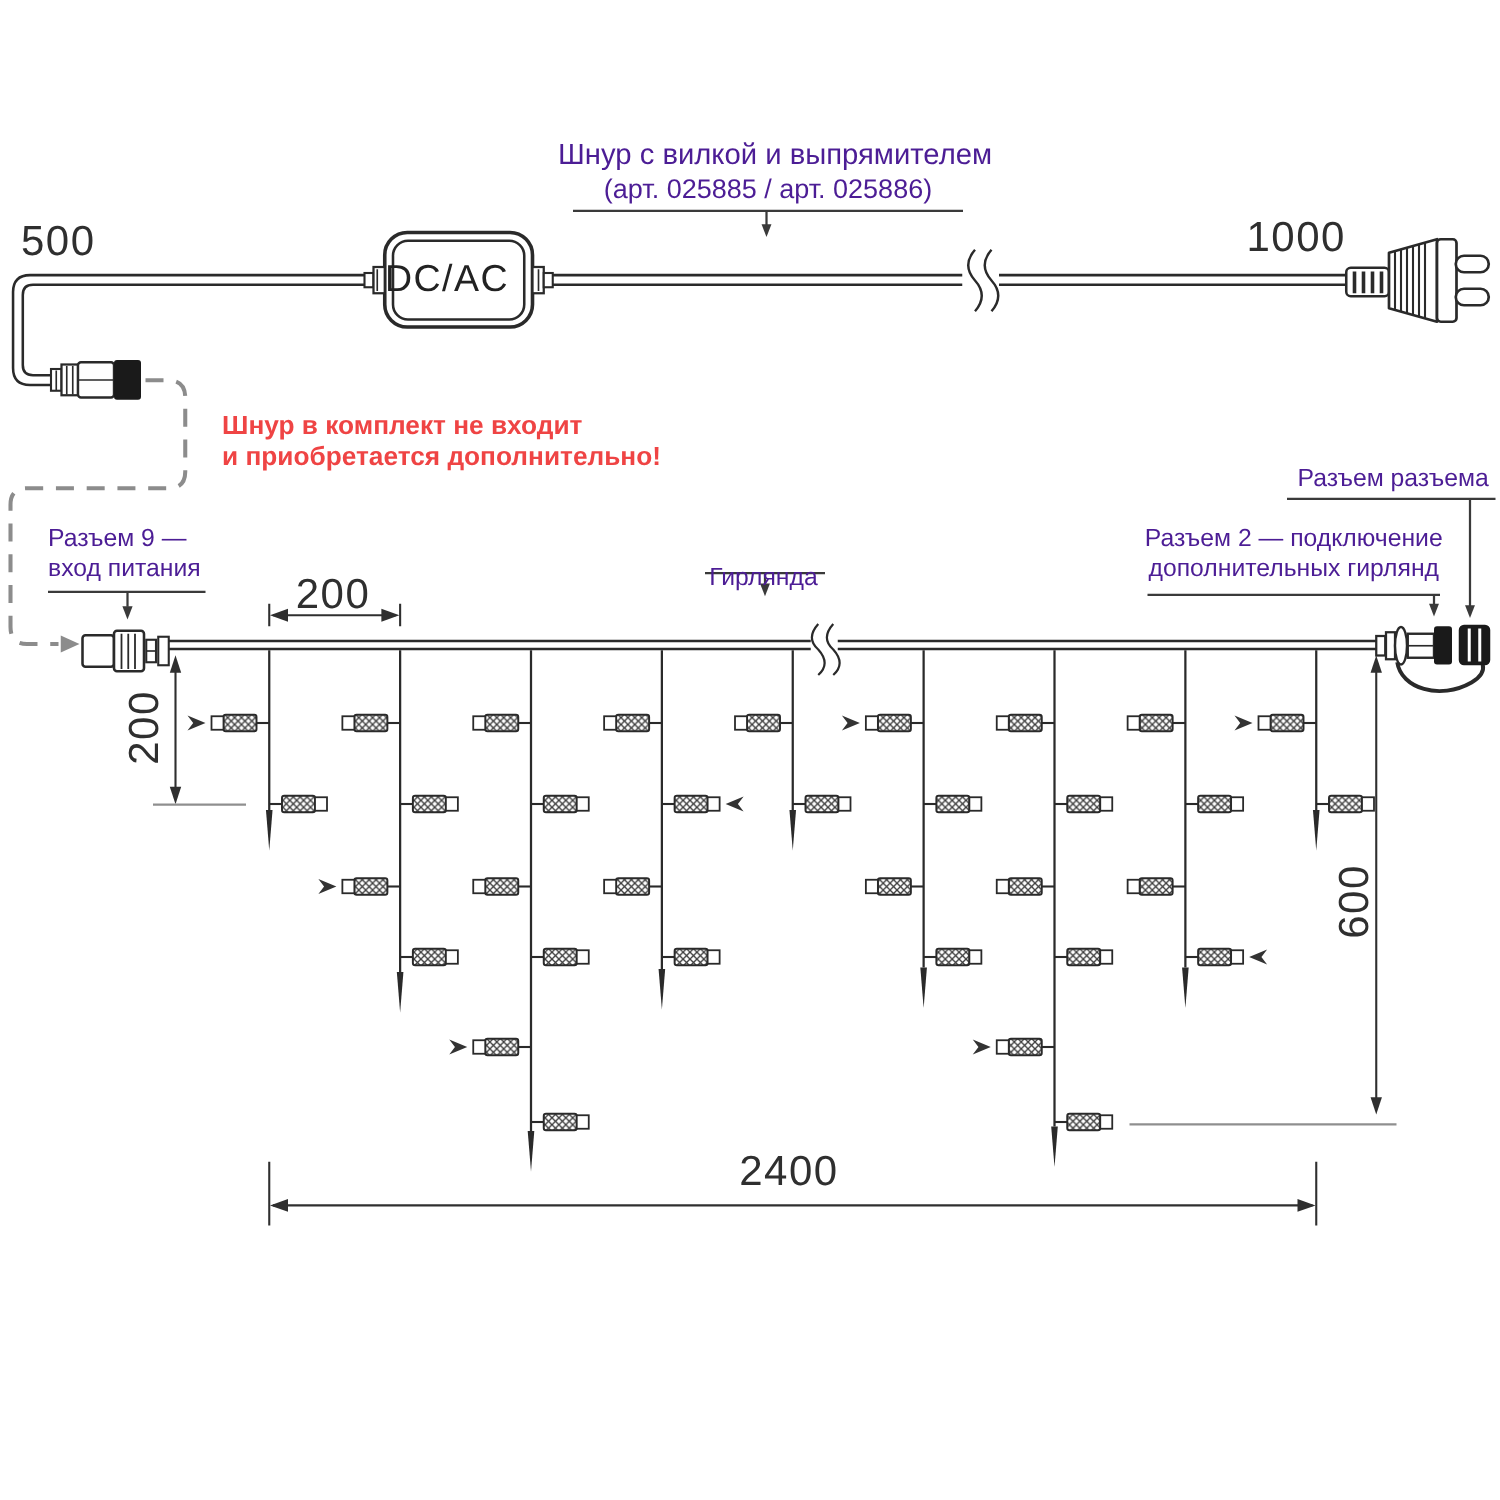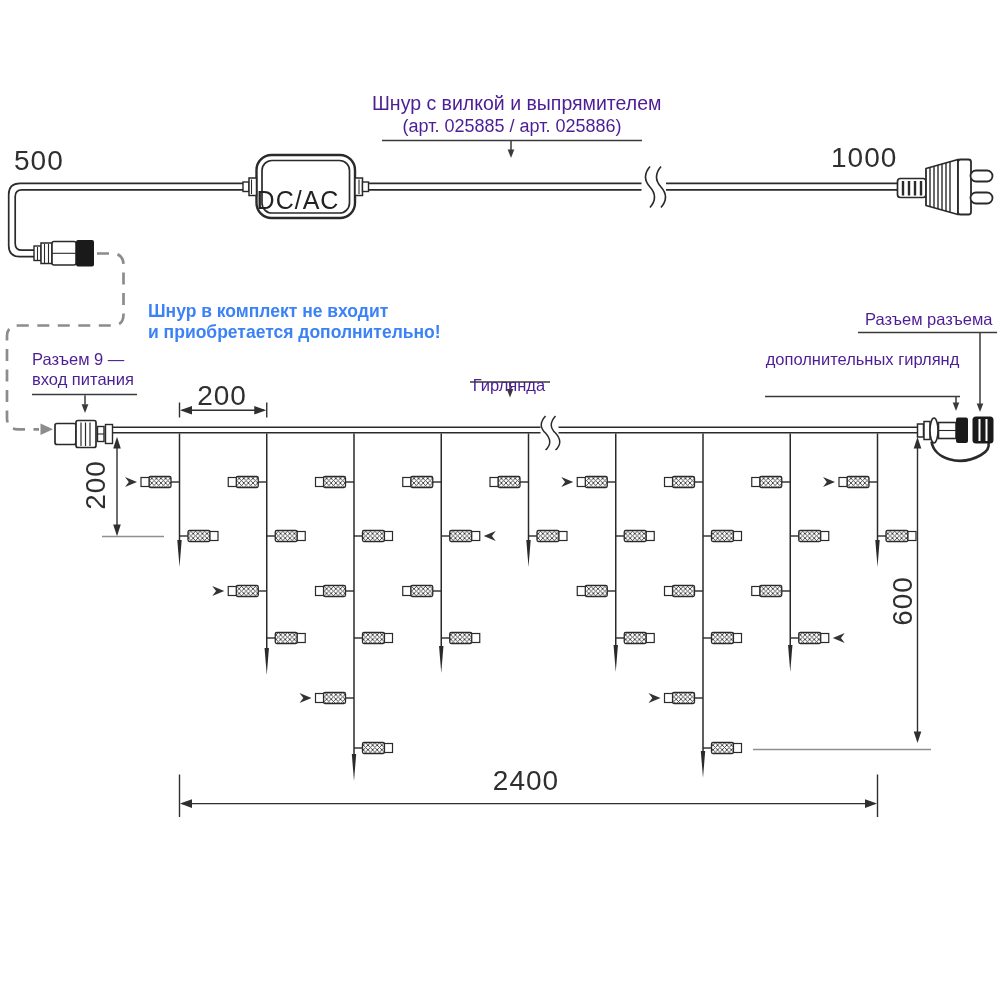--- a/index.html
+++ b/index.html
@@ -5,21 +5,21 @@
   html,body{margin:0;padding:0;background:#fff;}
   .stage{position:relative;width:1000px;height:1000px;background:#fff;overflow:hidden;
          font-family:"Liberation Sans",sans-serif;}
   svg{position:absolute;left:0;top:0;}
   .lbl{position:absolute;color:#4c1d95;white-space:nowrap;line-height:1.15;}
   .dim{font-size:28px;letter-spacing:1px;color:#2f2f2f;}
   .small{font-size:16.5px;}
   .ctr{text-align:center;}
   .title1{font-size:19.5px;}
   .title2{font-size:18px;margin-top:2px;}
-  .note{font-size:17.5px;font-weight:600;color:#3b82f6;line-height:21px;margin-top:28px;}
+  .note{font-size:17.5px;font-weight:600;color:#ef4444;line-height:21px;}
   .rot{transform:rotate(-90deg);}
   .dcac{font-size:25px;letter-spacing:1px;color:#222;}
 </style>
 </head>
 <body>
 
 <div class="stage">
 
 <svg id="diagram" width="1000" height="1000" viewBox="0 0 1000 1000">
   <defs>
@@ -404,35 +404,36 @@
 </svg>
 
 <div class="lbl dim" style="left:14px;top:145px;">500</div>
 <div class="lbl dim" style="left:831px;top:142px;">1000</div>
 
 <div class="lbl ctr" style="left:372px;top:92px;width:280px;">
   <div class="title1">Шнур с вилкой и выпрямителем</div>
   <div class="title2">(арт. 025885 / арт. 025886)</div>
 </div>
 
-<div class="lbl dcac ctr" style="left:256px;top:186px;width:84px;">DC/AC</div>
+<div class="lbl dcac ctr" style="left:256px;top:172px;width:84px;">DC/AC</div>
 
 <div class="lbl note" style="left:148px;top:273px;">
   <div>Шнур в комплект не входит</div>
   <div>и приобретается дополнительно!</div>
 </div>
 
 <div class="lbl small" style="left:32px;top:350px;line-height:19.5px;">
   <div>Разъем 9 —</div>
   <div>вход питания</div>
 </div>
 
 <div class="lbl small ctr" style="left:448px;top:376px;width:122px;">Гирлянда</div>
 
 <div class="lbl small ctr" style="left:742px;top:350px;width:241px;line-height:19.5px;">
+  <div>Разъем 2 — подключение</div>
   <div>дополнительных гирлянд</div>
 </div>
 
 <div class="lbl small" style="left:865px;top:310px;">Разъем разъема</div>
 
 <div class="lbl dim ctr" style="left:191px;top:380px;width:62px;">200</div>
 
 <div class="lbl dim ctr rot" style="left:55px;top:470px;width:80px;height:30px;">200</div>
 
 <div class="lbl dim ctr rot" style="left:860px;top:586px;width:84px;height:30px;">600</div>

